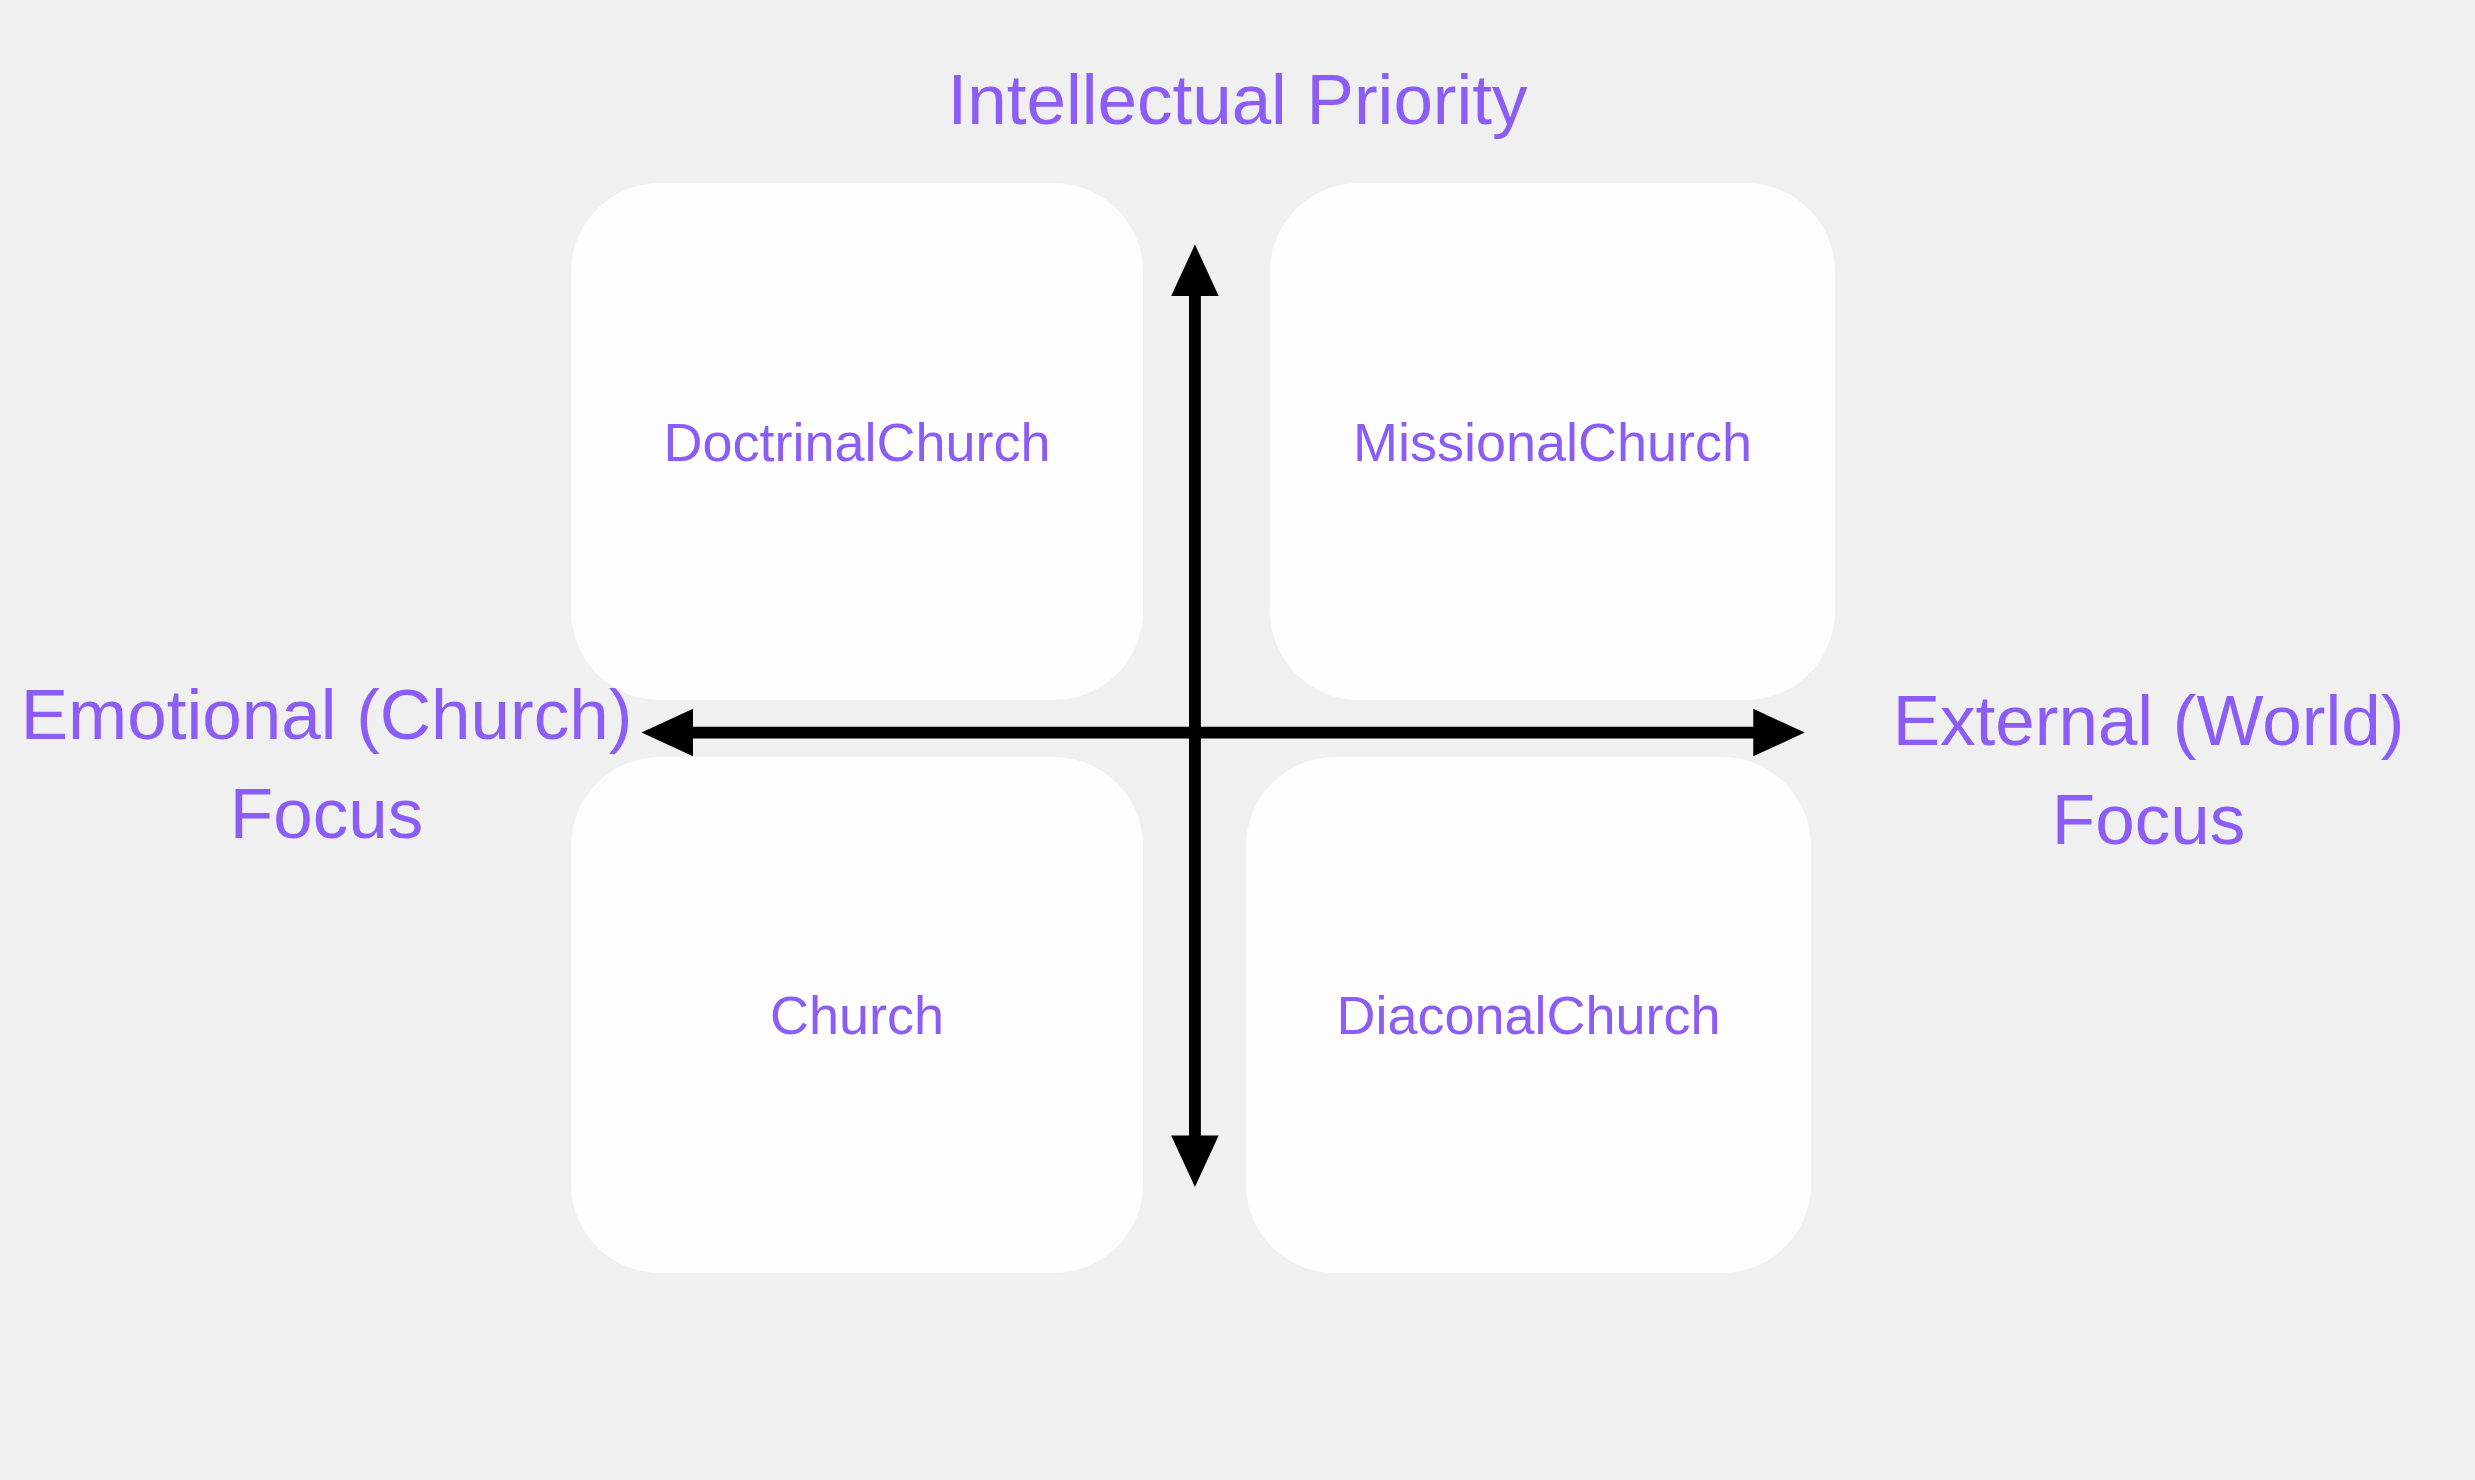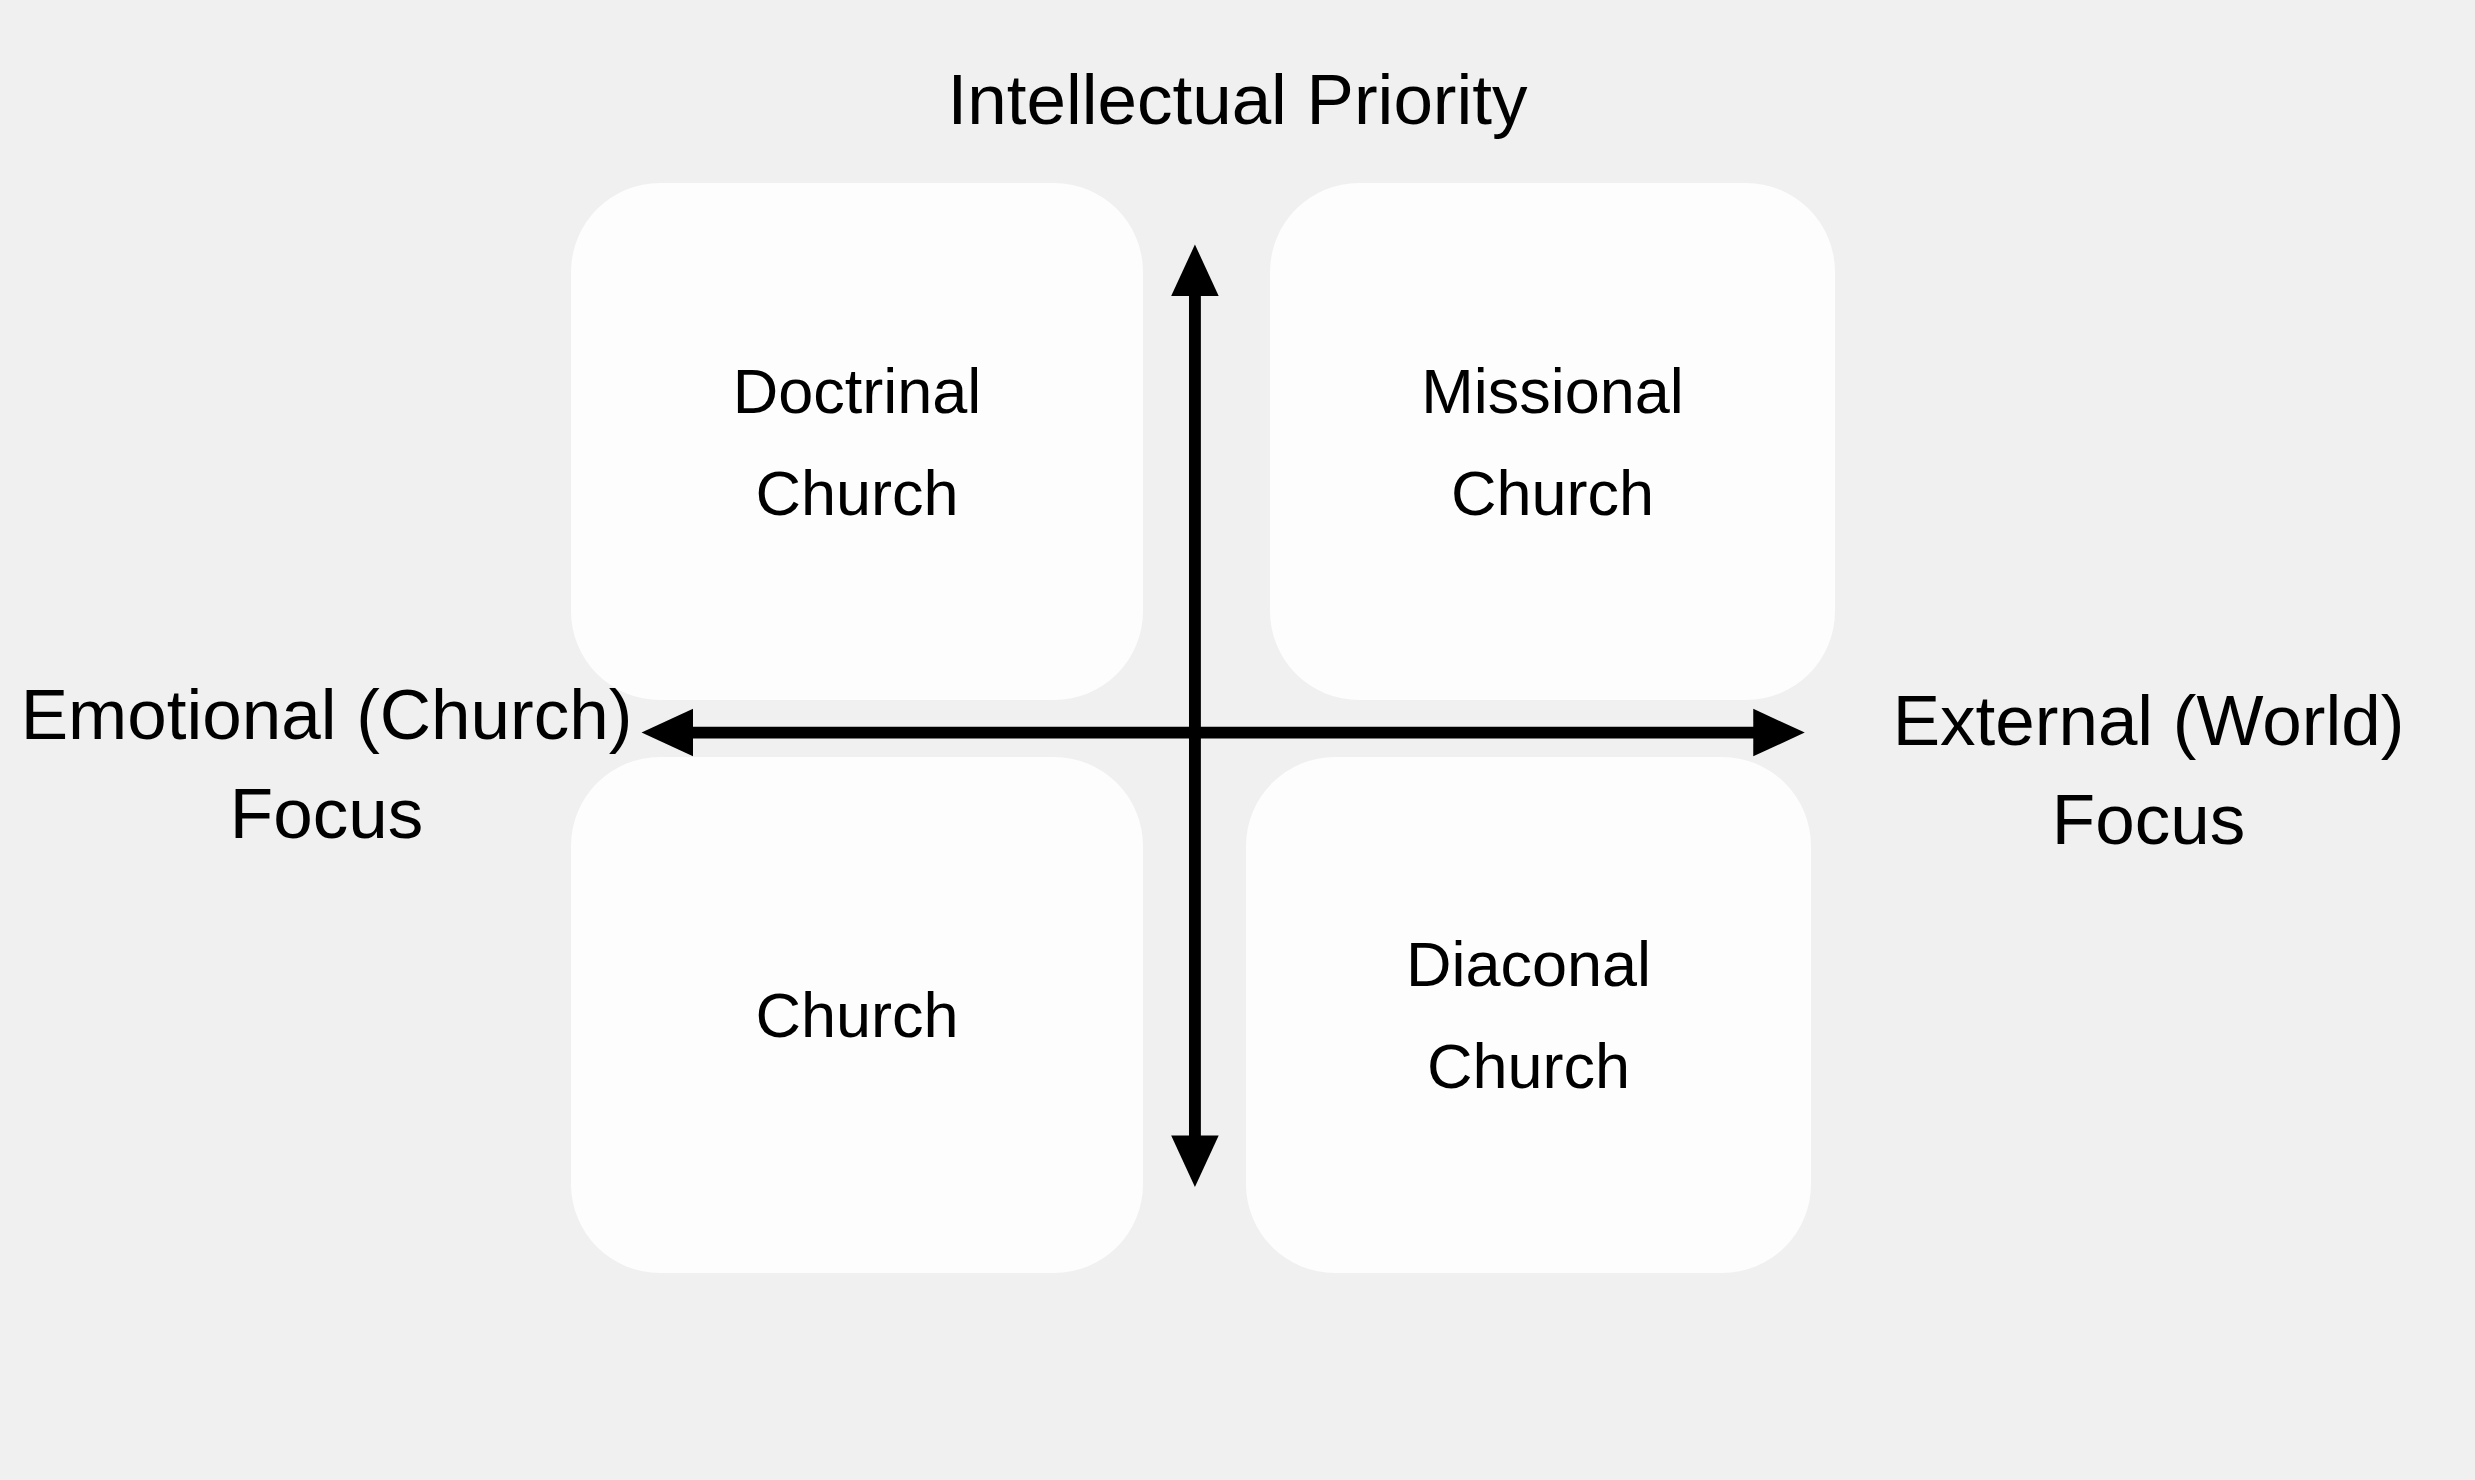--- a/index.html
+++ b/index.html
@@ -1,33 +1,33 @@
 <!DOCTYPE html>
 <html><head>
 <meta charset="utf-8">
 <style>
   html,body{margin:0;padding:0;background:#f0f0f0;}
   .canvas{
     position:relative;
     width:2475px;height:1480px;
     background:#f0f0f0;
     font-family:"Liberation Sans", sans-serif;
-    color:#000000;
+    color:#8b5cf6;
     overflow:hidden;
   }
   .quad{
     position:absolute;
     background:#fdfdfd;
     border-radius:89px;
     display:flex;
-    flex-direction:column;
+    flex-direction:row;
     align-items:center;
     justify-content:center;
     text-align:center;
-    font-size:63px;
+    font-size:54px;
     line-height:102px;
   }
   .q-tl{left:571px;top:183px;width:572px;height:517px;}
   .q-tr{left:1270px;top:183px;width:565px;height:517px;}
   .q-bl{left:571px;top:757px;width:572px;height:516px;}
   .q-br{left:1246px;top:757px;width:565px;height:516px;}
   .axis-label{
     position:absolute;
     font-size:71px;
     line-height:99px;

